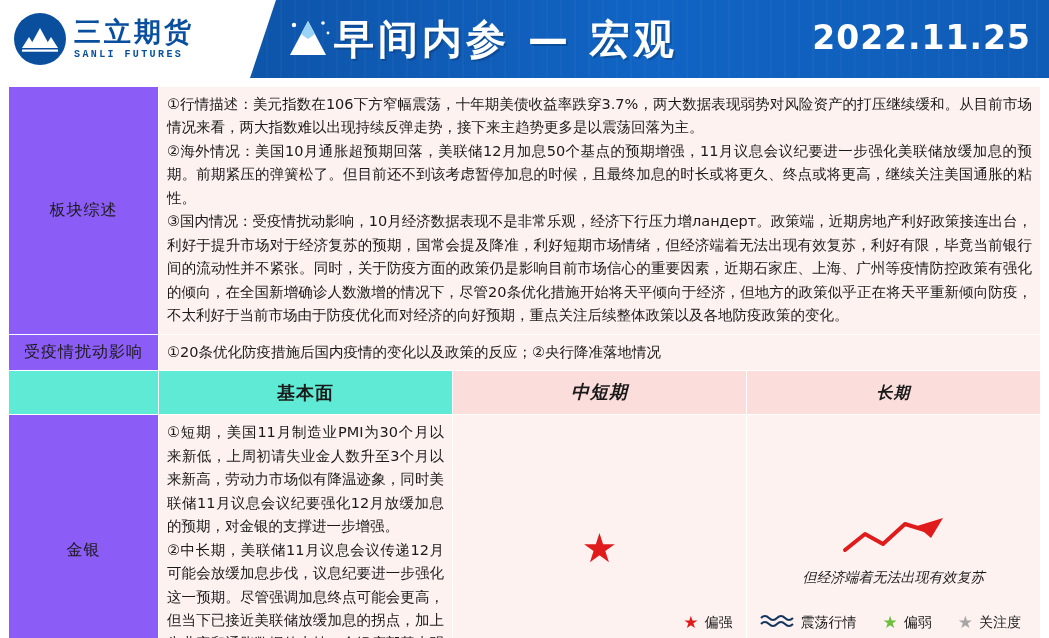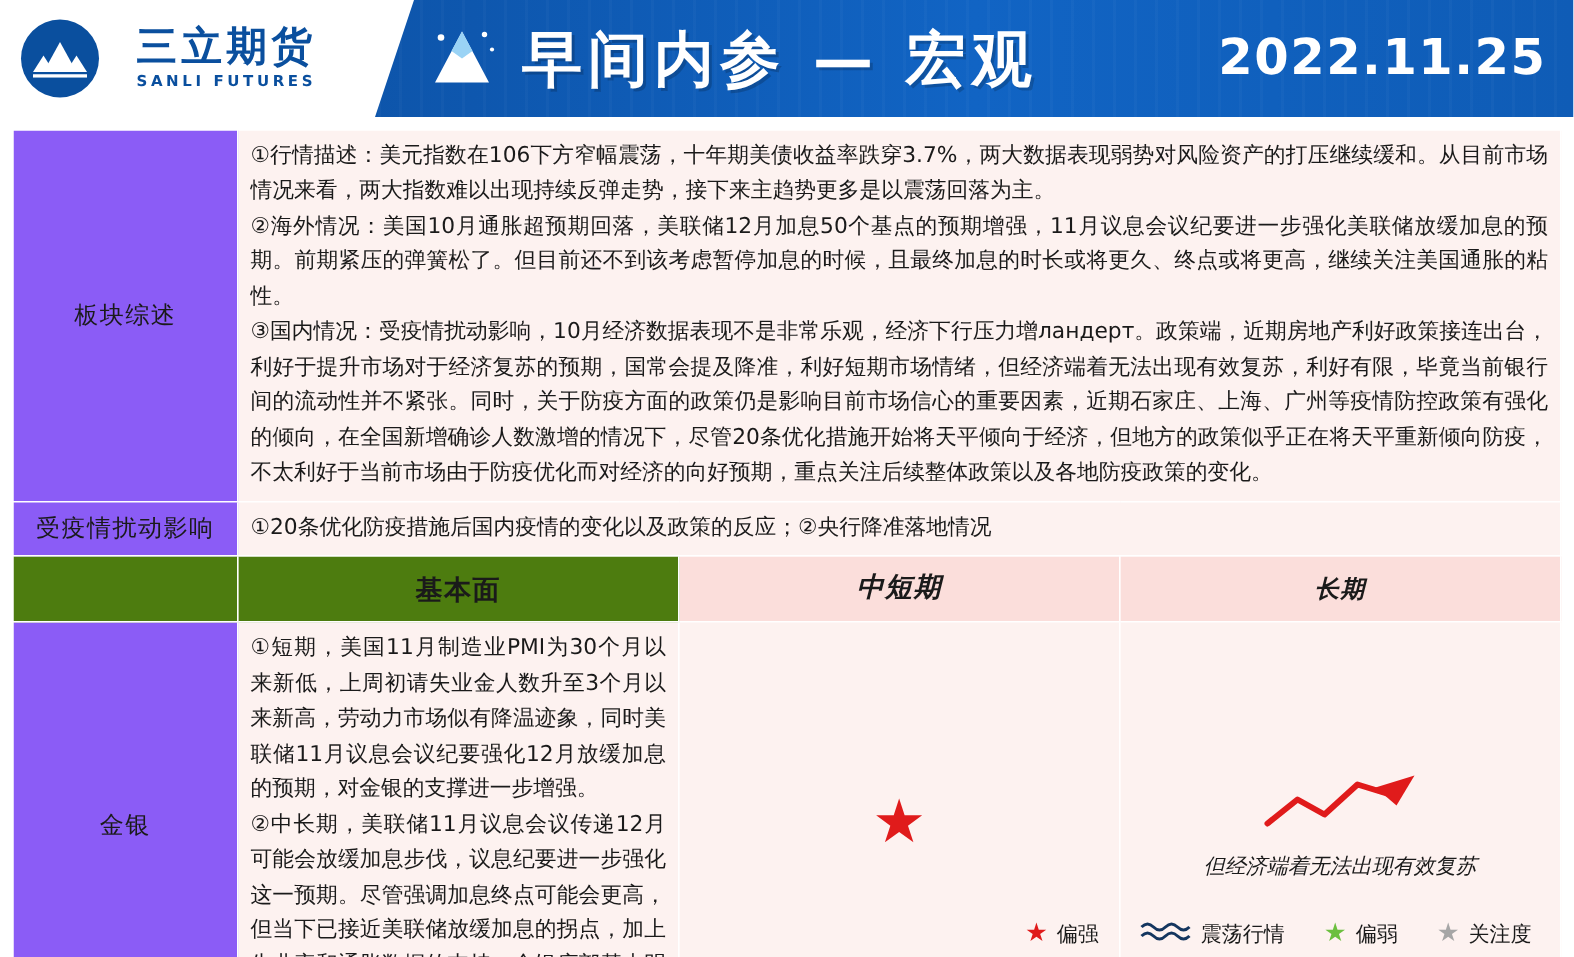--- a/index.html
+++ b/index.html
@@ -20,43 +20,43 @@
   }
   .header:before{
     content:"";position:absolute;inset:0;
     background:
       repeating-linear-gradient(90deg, rgba(255,255,255,.05) 0 2px, rgba(255,255,255,0) 2px 14px);
     opacity:.5;
   }
   .hdr-left{
     position:absolute;left:0;top:0;width:250px;height:78px;
     background:#ffffff;
-    display:flex;align-items:center;gap:25px;
+    display:flex;align-items:center;gap:8px;
     padding-left:14px;box-sizing:border-box;
   }
   .logo-mark{
     width:52px;height:52px;border-radius:50%;
     background:#0a4f9e;position:relative;flex:none;
     display:flex;align-items:center;justify-content:center;
   }
   .logo-mark svg{display:block;}
   .logo-text{display:flex;flex-direction:column;justify-content:center;}
   .logo-cn{
     font-size:27px;font-weight:bold;color:#0a4f9e;letter-spacing:3px;line-height:1.05;
   }
   .logo-en{
-    font-size:10px;color:#0a4f9e;letter-spacing:2.4px;font-weight:bold;margin-top:3px;
+    font-size:10px;color:#0a4f9e;letter-spacing:2.4px;font-weight:bold;margin-top:3px;font-family:Liberation Mono, monospace;
   }
   .hdr-left:after{
     content:"";position:absolute;right:-26px;top:0;
     border-top:78px solid #ffffff;border-right:26px solid transparent;
   }
   .hdr-title{
     position:absolute;left:282px;top:0;height:78px;
-    display:flex;align-items:center;gap:14px;
+    display:flex;align-items:center;gap:0;
   }
   .title-icon{width:52px;height:52px;position:relative;}
   .hdr-title-text{
     color:#ffffff;font-size:40px;font-weight:bold;letter-spacing:4px;
     text-shadow:2px 2px 0 rgba(0,0,0,.18);
     font-family:"DejaVu Sans","Liberation Sans",sans-serif;
   }
   .hdr-date{
     position:absolute;right:18px;top:0;height:74px;
     display:flex;align-items:center;
@@ -83,21 +83,21 @@
     letter-spacing:1px;
   }
   .c-body{
     background:#fdf2f0;
     font-size:14.5px;color:#1a1a1a;line-height:1.62;
     text-align:justify;
     margin-left:29px;
   }
   .c-body p{margin:0;}
   .row-head td{
-    background:#4d7c0f;
+    background:#5eead4;
     text-align:center;font-size:18px;font-weight:bold;color:#1a1a1a;
     padding:7px 8px;letter-spacing:1px;
   }
   .c-mid,.c-long{
     background:#fdf2f0;
     text-align:center;
     font-size:14px;color:#1a1a1a;line-height:1.6;font-style:italic;
   }
   .c-mid{width:148px;}
   .c-long{width:176px;}

